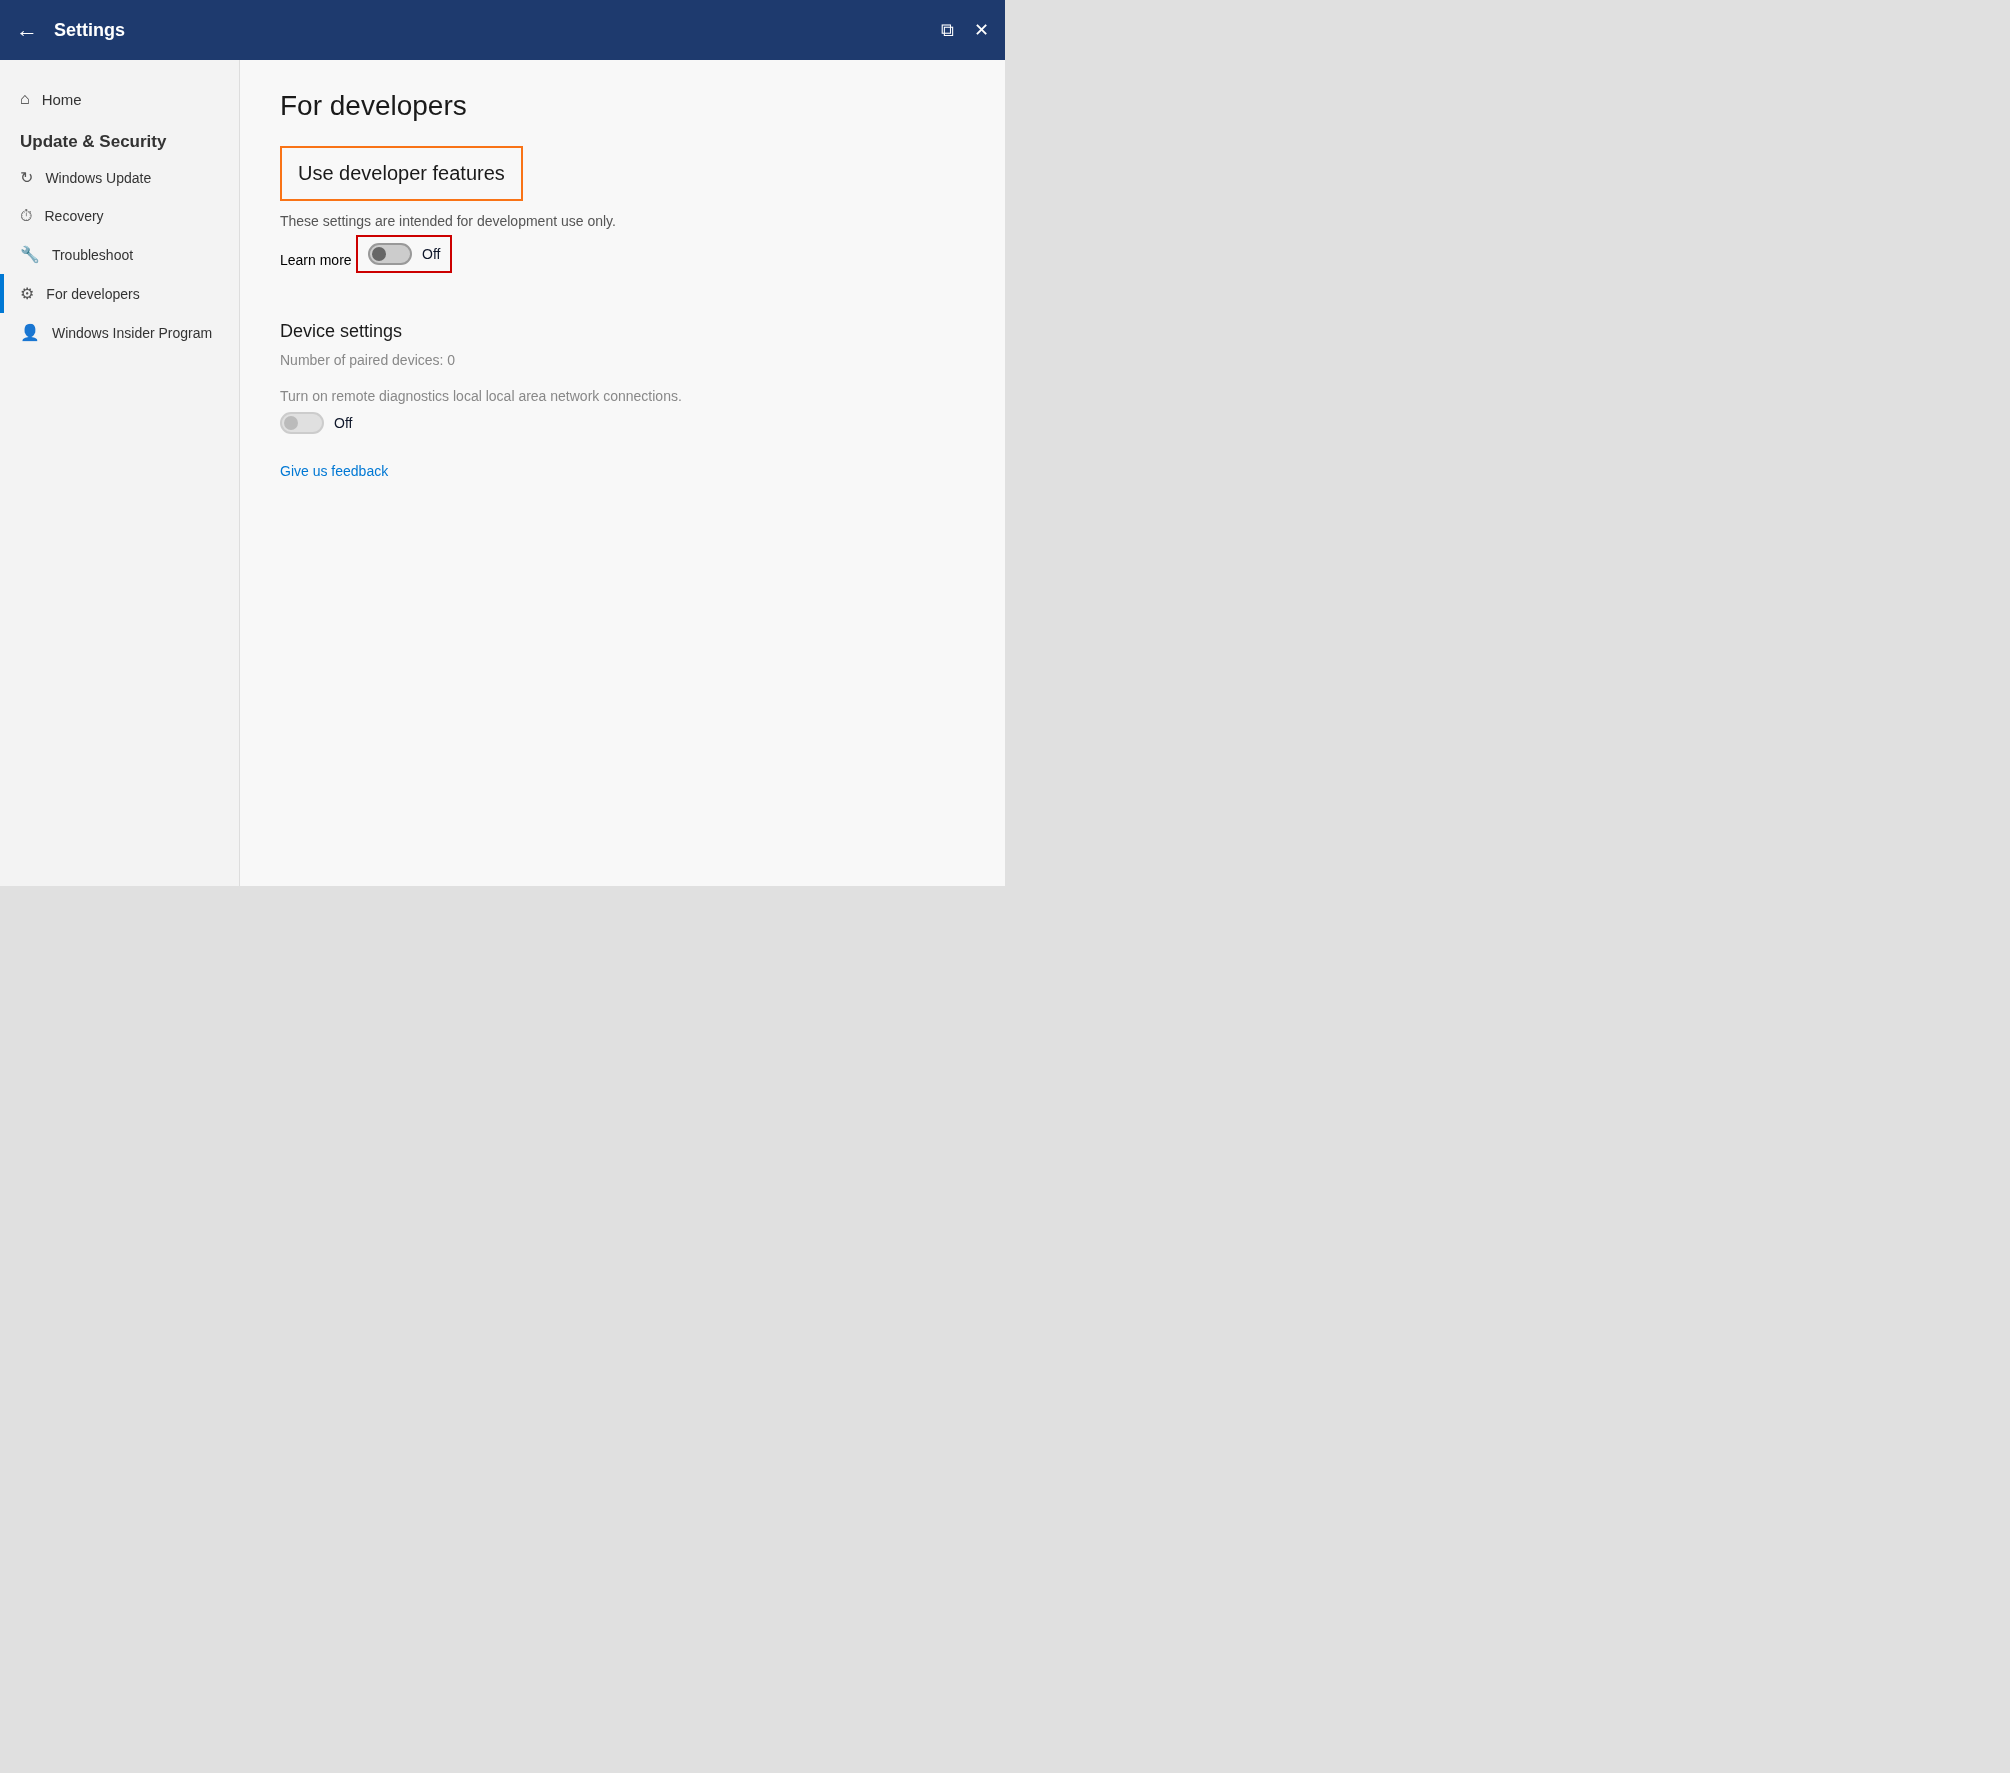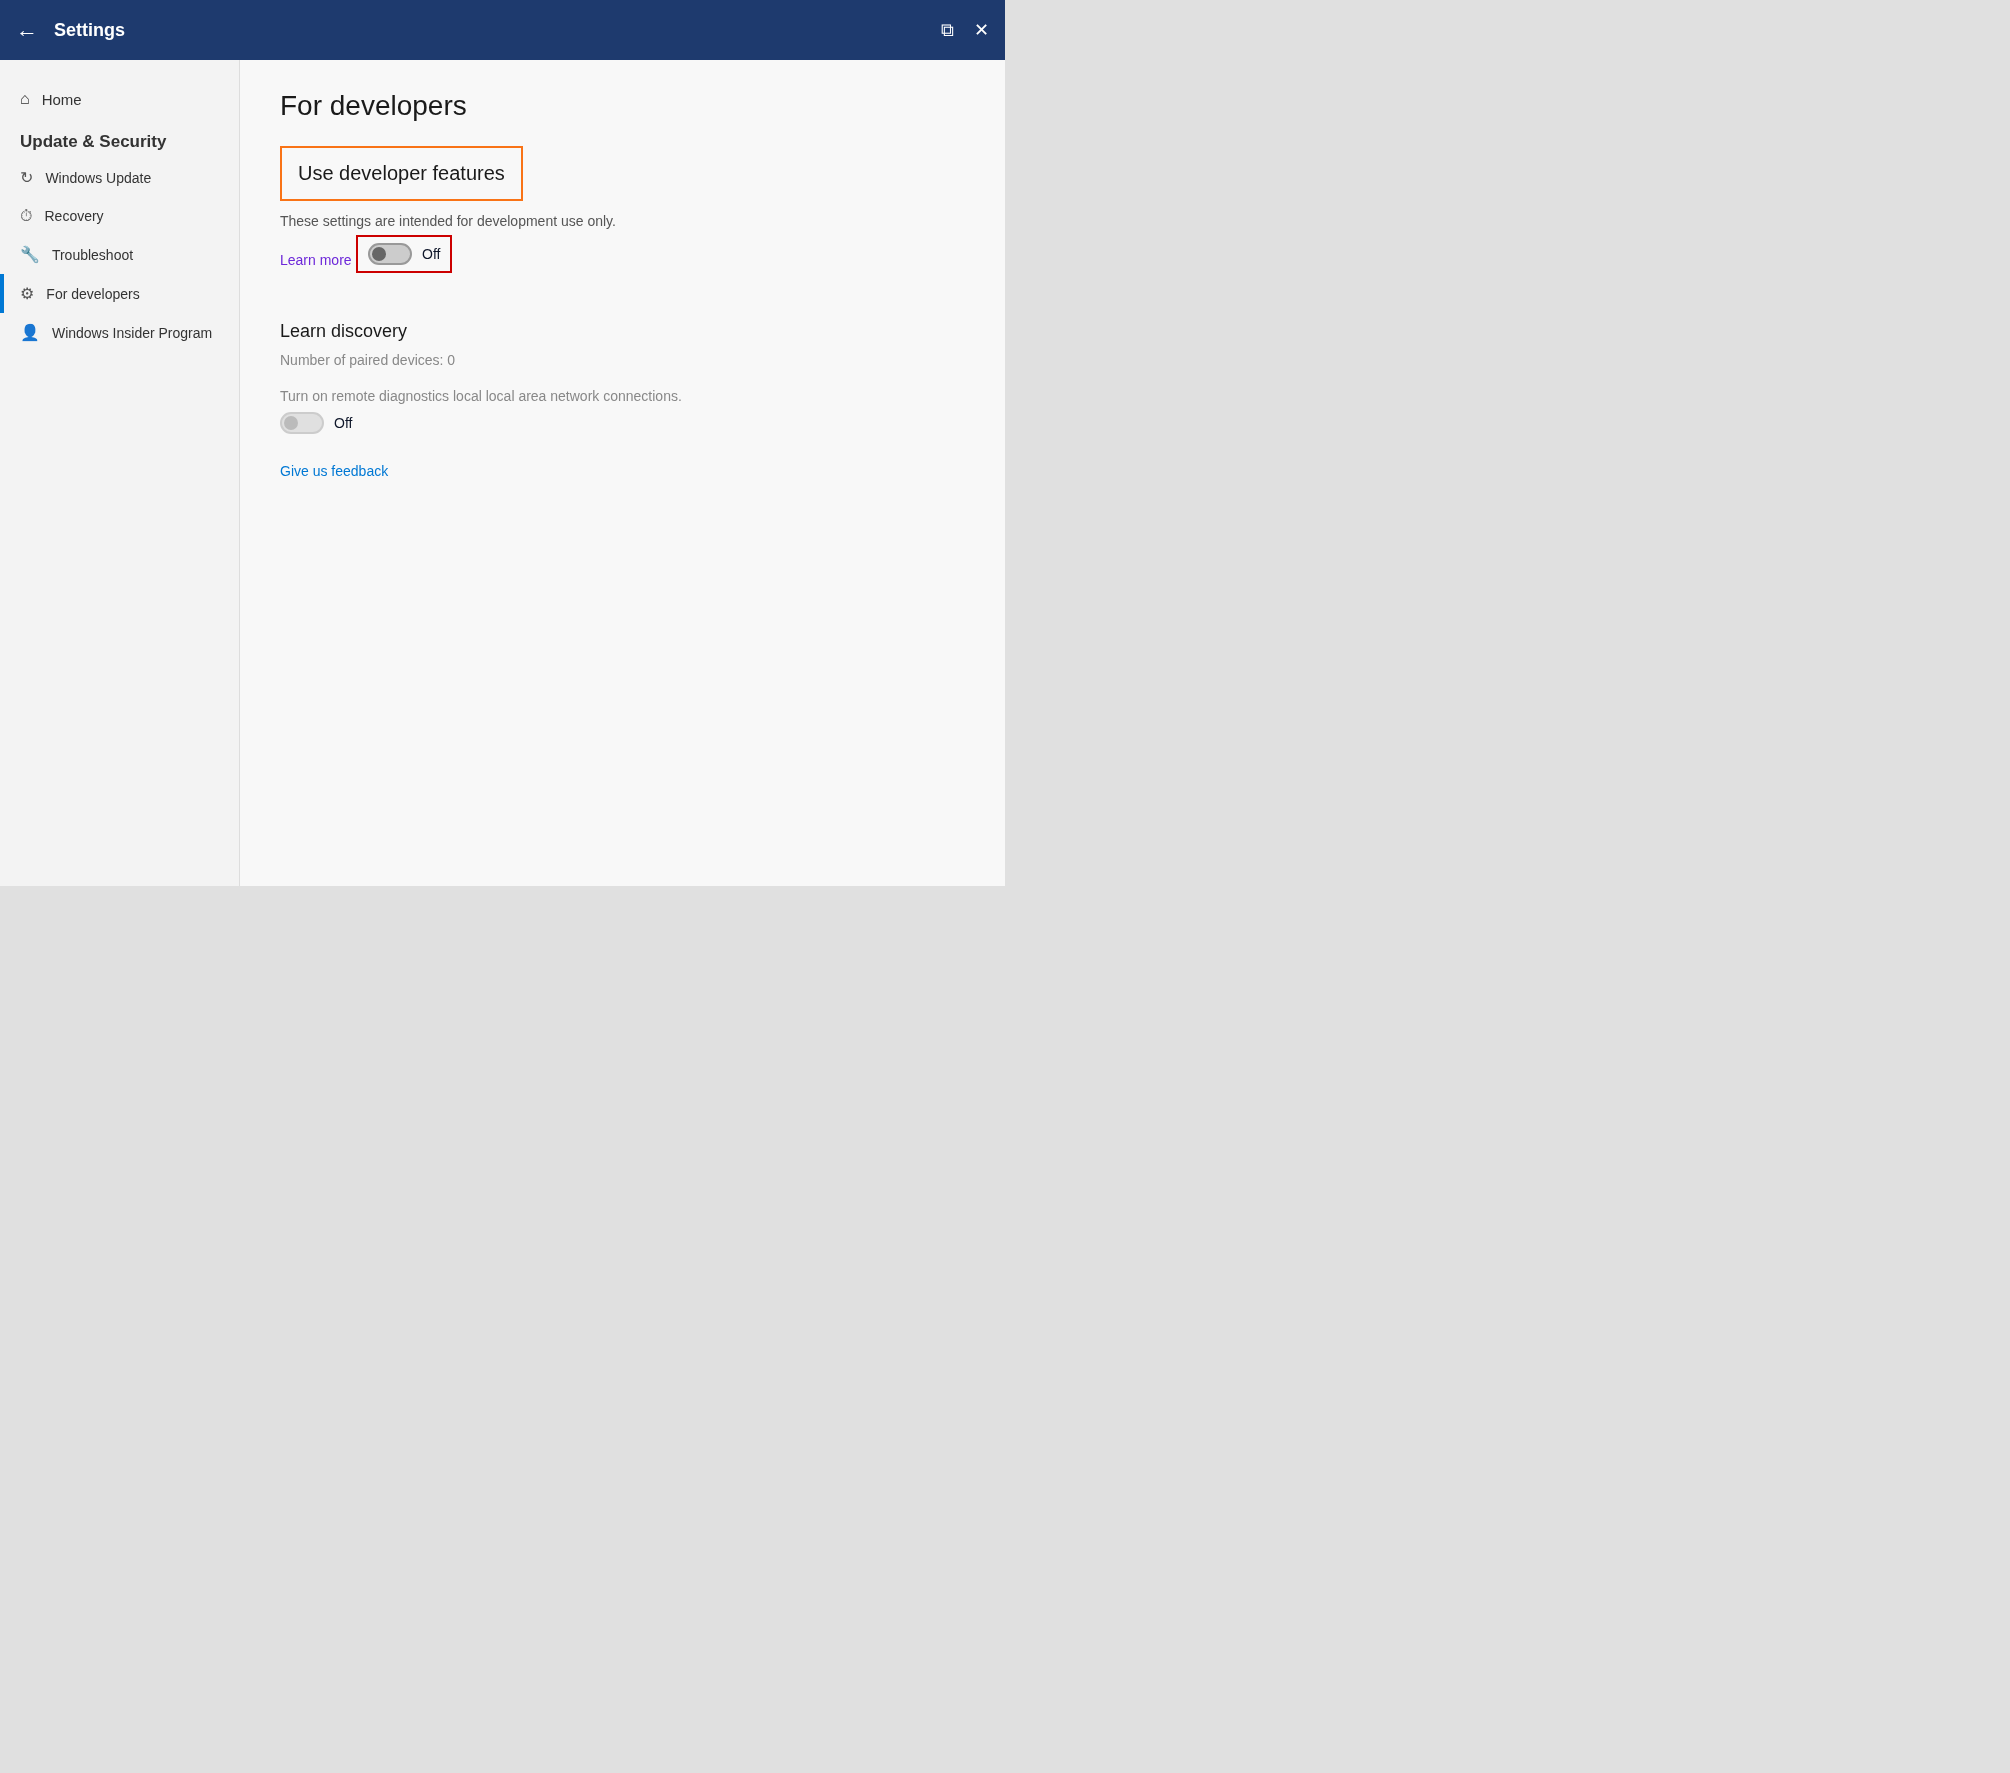--- a/index.html
+++ b/index.html
@@ -140,21 +140,21 @@
       color: #1a1a1a;
     }
 
     .section-description {
       font-size: 14px;
       color: #555;
       margin-bottom: 6px;
     }
 
     .learn-more-link {
-      color: #6d28d9;
+      color: #000000;
       font-size: 14px;
       text-decoration: none;
       cursor: pointer;
       display: inline-block;
       margin-bottom: 2px;
     }
 
     
     .toggle-row {
       display: flex;
@@ -301,21 +301,21 @@
       <div class="toggle-switch">
         <div class="toggle-track">
           <div class="toggle-thumb"></div>
         </div>
       </div>
       <span class="toggle-label">Off</span>
     </div>
 
     
     <div class="section-divider">
-      <h2 class="subsection-title">Learn discovery</h2>
+      <h2 class="subsection-title">Device settings</h2>
       <p class="subsection-text">Number of paired devices: 0</p>
     </div>
 
     
     <div class="section-divider">
       <p class="subsection-text">Turn on remote diagnostics local local area network connections.</p>
       <div class="toggle-row">
         <div class="toggle-switch">
           <div class="toggle-track disabled">
             <div class="toggle-thumb disabled"></div>

